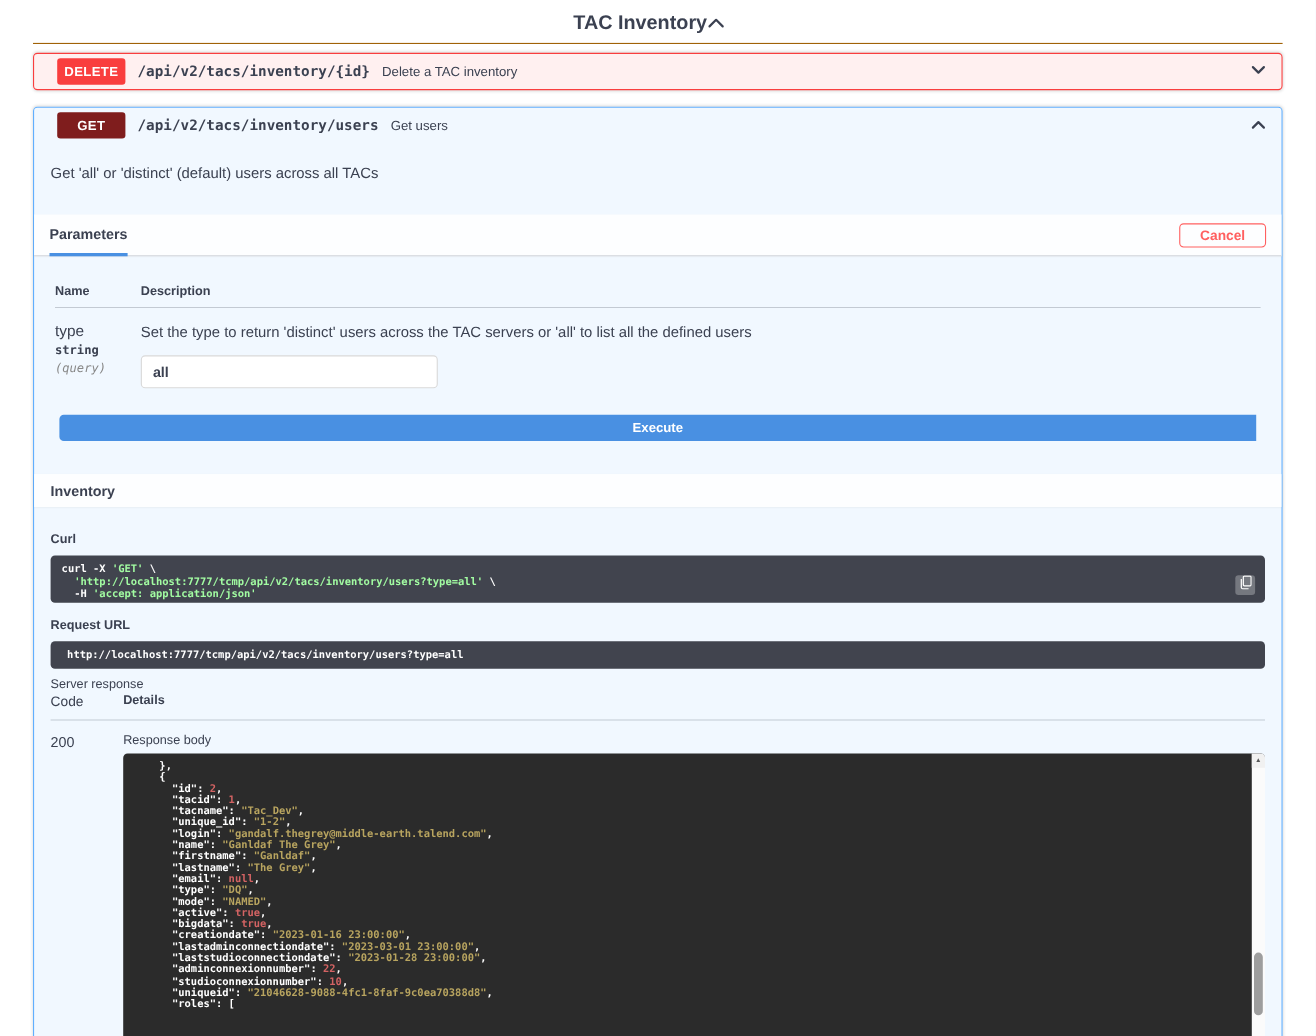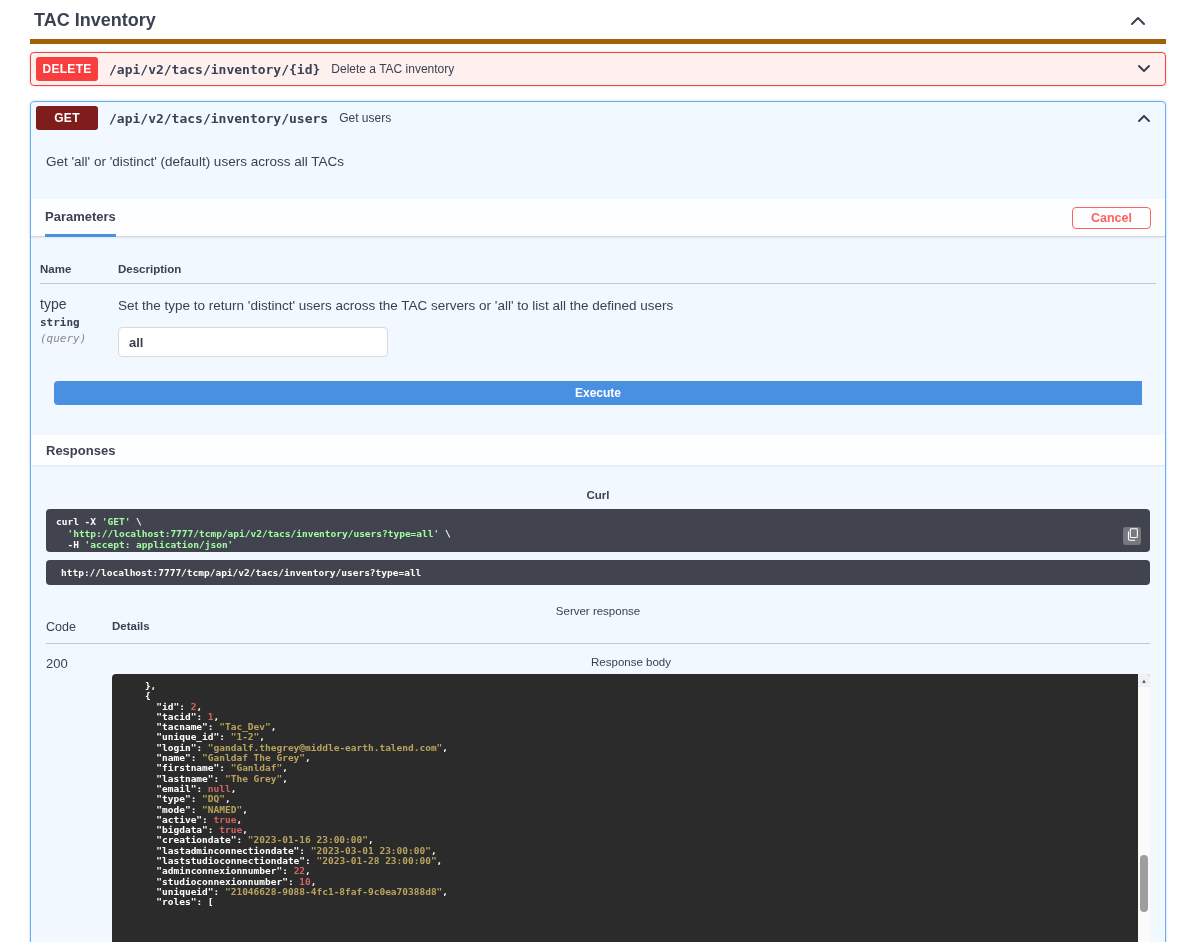--- a/index.html
+++ b/index.html
@@ -7,35 +7,35 @@
   body {
     overflow: hidden;
     background: #ffffff;
     font-family: "Liberation Sans", sans-serif;
     color: #3b4151;
   }
   .wrap { padding: 0 30px; }
 
   
   .tag-header {
-    display: flex; align-items: center; justify-content: space-between;
+    display: flex; align-items: center; justify-content: center;
     padding: 10px 20px 8px 4px;
-    border-bottom: 5px solid #a16207;
+    border-bottom: 1px solid #a16207;
     cursor: pointer;
   }
   .tag-title { font-size: 18px; font-weight: bold; color: #3b4151; }
   .arrow svg { display: block; }
 
   
   .opblock { border-radius: 4px; box-shadow: 0 0 3px rgba(0,0,0,.19); }
   .opblock.delete { margin-top: 8px; border: 1px solid #f93e3e; background: rgba(249,62,62,.08); }
   .opblock.get { margin-top: 15px; border: 1px solid #61affe; background: rgba(97,175,254,.09); }
   .opblock-summary {
     display: flex; align-items: center; gap: 11px;
-    padding: 4px 10px 4px 5px; cursor: pointer;
+    padding: 4px 10px 4px 21px; cursor: pointer;
   }
   .method-badge {
     width: 62px; text-align: center; padding: 5px 0;
     border-radius: 3px; color: #fff; font-size: 12px; font-weight: bold;
     font-family: "Liberation Sans", sans-serif; letter-spacing: .3px;
   }
   .delete .method-badge { background: #f93e3e; }
   .get .method-badge { background: #7f1d1d; }
   .op-path {
     font-family: "DejaVu Sans Mono", monospace;
@@ -59,21 +59,21 @@
     font-size: 13px; font-weight: bold; color: #3b4151;
     border-bottom: 3px solid #4990e2; margin-bottom: -1px; cursor: pointer;
   }
   .btn-cancel {
     align-self: center;
     background: transparent; border: 1.5px solid #ff6060; color: #ff6060;
     border-radius: 4px; padding: 3px 18px; font-size: 12.5px; font-weight: bold;
     font-family: "Liberation Sans", sans-serif; cursor: pointer;
   }
 
-  .params-area { padding: 26px 9px 0; }
+  .params-area { padding: 26px 19px 0; }
   .param-table-head {
     display: grid; grid-template-columns: 78px 1fr;
     font-size: 11.5px; font-weight: bold; color: #3b4151;
     padding-bottom: 8px; border-bottom: 1px solid rgba(59,65,81,.25);
   }
   .param-row { display: grid; grid-template-columns: 78px 1fr; padding: 12px 0 0; }
   .param-name { font-size: 14px; color: #3b4151; }
   .param-type { font-family: "DejaVu Sans Mono", monospace; font-size: 11px; font-weight: bold; margin-top: 4px; }
   .param-in   { font-family: "DejaVu Sans Mono", monospace; font-size: 11px; font-style: italic; color: #888; margin-top: 3px; }
   .param-desc { font-size: 13.5px; margin-top: 2px; }
@@ -97,21 +97,21 @@
     font-size: 12px; font-weight: bold; font-family: "Liberation Sans", sans-serif; cursor: pointer;
   }
 
   .responses-header {
     background: rgba(255,255,255,.85); height: 30px;
     display: flex; align-items: center; padding: 0 15px;
     font-size: 13px; font-weight: bold; color: #3b4151;
     box-shadow: 0 1px 2px rgba(0,0,0,.08);
   }
   .responses-inner { padding: 24px 15px 20px; }
-  .block-label { font-size: 11.5px; font-weight: bold; color: #3b4151; text-align: center; }
+  .block-label { font-size: 11.5px; font-weight: bold; color: #3b4151; }
 
   .code-block {
     position: relative; margin-top: 8px;
     background: #41444e; border-radius: 4px;
     padding: 7px 45px 1px 10px;
     color: #fff; font-family: "DejaVu Sans Mono", monospace;
     font-size: 9.5px; font-weight: 600; line-height: 11.5px;
     overflow: hidden;
   }
   .code-block pre { font: inherit; white-space: pre; }
@@ -119,21 +119,21 @@
   .cs { color: #a2fca2; }
 
   .copy-btn {
     position: absolute; right: 9px; bottom: 7px;
     width: 18px; height: 18px; border-radius: 3px;
     background: rgba(255,255,255,.28);
     display: flex; align-items: center; justify-content: center; cursor: pointer;
   }
 
   .label-rq { margin-top: 15px; }
-  .label-sr { margin-top: 20px; font-weight: normal; font-size: 11.5px; }
+  .label-sr { margin-top: 8px; font-weight: normal; font-size: 11.5px; }
 
   .resp-table-head {
     display: grid; grid-template-columns: 66px 1fr;
     margin-top: 3px; padding-bottom: 9px;
     border-bottom: 1px solid rgba(59,65,81,.25);
   }
   .resp-table-head .code-h { font-size: 12.5px; color: #3b4151; }
   .resp-table-head .details-h { font-size: 11.5px; font-weight: bold; color: #3b4151; }
   .resp-row { display: grid; grid-template-columns: 66px 1fr; padding-top: 12px; }
   .resp-code { font-size: 13px; color: #3b4151; }
@@ -230,40 +230,41 @@
             <input class="param-input" type="text" value="all" style="">
           </div>
         </div>
       </div>
 
       <div class="execute-row">
         <button class="btn-execute">Execute</button>
       </div>
 
       <div class="responses-header">
-        <span>Responses</span>
+        <span>Inventory</span>
       </div>
 
       <div class="responses-inner">
 
         <div class="block-label">Curl</div>
         <div class="code-block">
           <pre id="curl-code">curl -X <span class="cs">'GET'</span> \
   <span class="cs">'http://localhost:7777/tcmp/api/v2/tacs/inventory/users?type=all'</span> \
   -H <span class="cs">'accept: application/json'</span></pre>
           <div class="copy-btn">
             <span>
               <svg width="11" height="13" viewBox="0 0 12 14">
                   <rect x="3.6" y="0.7" width="7.7" height="9.6" rx="1" fill="none" stroke="#ffffff" stroke-width="1.2"></rect>
                   <path d="M1.6 3.6v8.1a1.6 1.6 0 0 0 1.6 1.6h5.6" fill="none" stroke="#ffffff" stroke-width="1.2"></path>
                 </svg>
             </span>
           </div>
         </div>
 
+        <div class="block-label label-rq">Request URL</div>
         <div class="code-block url-block">
           <span>http://localhost:7777/tcmp/api/v2/tacs/inventory/users?type=all</span>
         </div>
 
         <div class="block-label label-sr">Server response</div>
 
         <div class="resp-table-head">
           <div class="code-h">Code</div>
           <div class="details-h">Details</div>
         </div>

